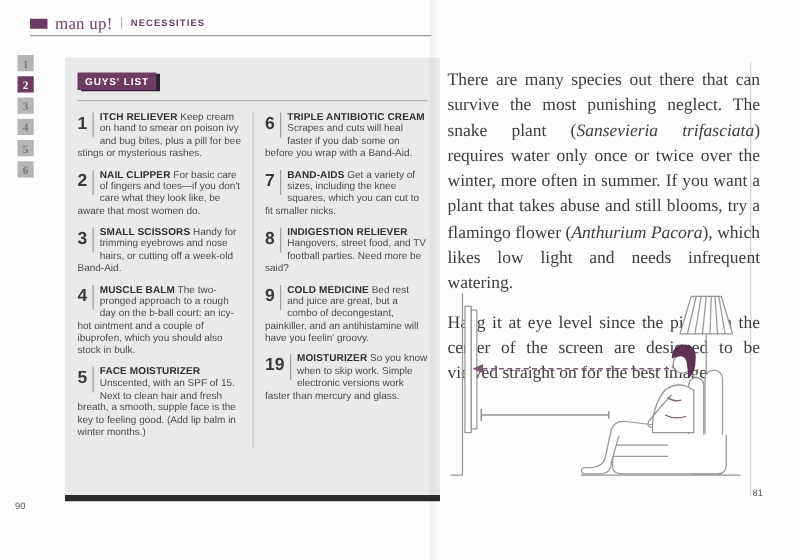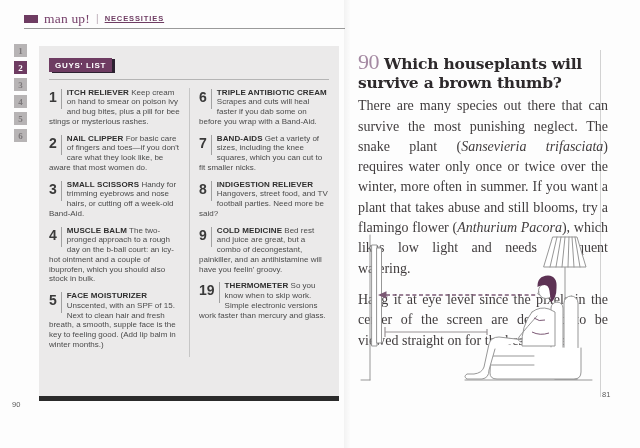--- a/index.html
+++ b/index.html
@@ -5,31 +5,31 @@
   html,body{margin:0;padding:0;}
   body{width:640px;height:448px;overflow:hidden;background:#fdfdfd;}
   .spread{position:relative;width:576px;height:448px;background:#fdfdfd;
           font-family:"Liberation Sans",sans-serif;color:#4b4b4b;}
 
   
   .brand-row{position:absolute;left:24px;top:11px;height:15px;display:flex;align-items:center;gap:6px;}
   .brand-swatch{width:14px;height:8px;background:#6e3c62;display:inline-block;}
   .brand{font-family:"Liberation Serif",serif;font-size:13.5px;color:#76406a;letter-spacing:.2px;}
   .brand-pipe{color:#b9a8b4;font-size:10px;}
-  .brand-section{font-size:7.5px;font-weight:bold;letter-spacing:.9px;color:#6e3c62;text-decoration:underline;}
+  .brand-section{font-size:7.5px;font-weight:bold;letter-spacing:.9px;color:#6e3c62;}
   .header-rule{position:absolute;left:24px;top:28px;width:321px;height:1px;background:#9a9a9a;}
 
   
   .tabs{position:absolute;left:14px;top:44px;display:flex;flex-direction:column;gap:4px;}
   .tab{width:13px;height:13px;background:#b7b4b5;color:#7c787a;display:flex;align-items:center;
        justify-content:center;font-family:"Liberation Serif",serif;font-size:9px;font-weight:bold;}
   .tab.active{background:#6e3c62;color:#ffffff;}
 
   
-  .panel{position:absolute;left:39px;top:46px;width:300px;height:350px;background:#ebeaea;
+  .panel{position:absolute;left:52px;top:46px;width:300px;height:350px;background:#ebeaea;
          border-bottom:5px solid #2b2b2b;overflow:hidden;}
   .kicker{display:inline-block;margin:12px 0 0 10px;background:#6e3c62;color:#fff;font-size:8px;
           font-weight:bold;letter-spacing:.7px;padding:2.5px 6px 2px;box-shadow:3px 1px 0 0 #2c2130;}
   .panel-title{margin:7px 10px 0;font-family:"Liberation Serif",serif;font-weight:normal;
                font-size:17.5px;line-height:1.22;color:#3c3c3c;}
   .title-rule{margin:7px 10px 8px;height:1px;background:#b5b5b5;}
   .cols{display:flex;margin:0 10px;align-items:stretch;}
   .col{width:50%;box-sizing:border-box;}
   .col-left{padding-right:9px;}
   .col-right{border-left:1px solid #c6c6c6;padding-left:9px;}
@@ -123,34 +123,33 @@
           <div class="item">
             <span class="item-num">8</span>
             <p class="item-text"><b>INDIGESTION RELIEVER</b> Hangovers, street food, and TV football parties. Need more be said?</p>
           </div>
           <div class="item">
             <span class="item-num">9</span>
             <p class="item-text"><b>COLD MEDICINE</b> Bed rest and juice are great, but a combo of decongestant, painkiller, and an antihistamine will have you feelin' groovy.</p>
           </div>
           <div class="item">
             <span class="item-num">19</span>
-            <p class="item-text"><b>THERMOMETER</b> So you know when to skip work. Simple electronic versions work faster than mercury and glass.</p>
+            <p class="item-text"><b>MOISTURIZER</b> So you know when to skip work. Simple electronic versions work faster than mercury and glass.</p>
           </div>
         </div>
     </div>
   </div>
 
   <div class="folio folio-left">90</div>
 
   <div class="gutter"></div>
   <div class="margin-rule"></div>
 
   <div class="questions" id="questions">
       <div class="question">
-        <h2 class="q-head"><span class="q-num">90</span>Which houseplants will survive a brown thumb?</h2>
         <p class="q-body"><span>There are many species out there that can survive the most punishing neglect. The snake plant (</span><span class="it">Sansevieria trifasciata</span><span>) requires water only once or twice over the winter, more often in summer. If you want a plant that takes abuse and still blooms, try a flamingo flower (</span><span class="it">Anthurium Pacora</span><span>), which likes low light and needs infrequent watering.</span></p>
       </div>
       <div class="question">
         <p class="q-body"><span>Hang it at eye level since the pixels in the center of the screen are designed to be viewed straight on for the best image.</span></p>
       </div>
     </div>
 
   <svg class="illustration" viewBox="0 0 252 176" xmlns="http://www.w3.org/2000/svg">
     <g stroke="#979797" fill="none" stroke-width="1" stroke-linecap="round" stroke-linejoin="round">
 

